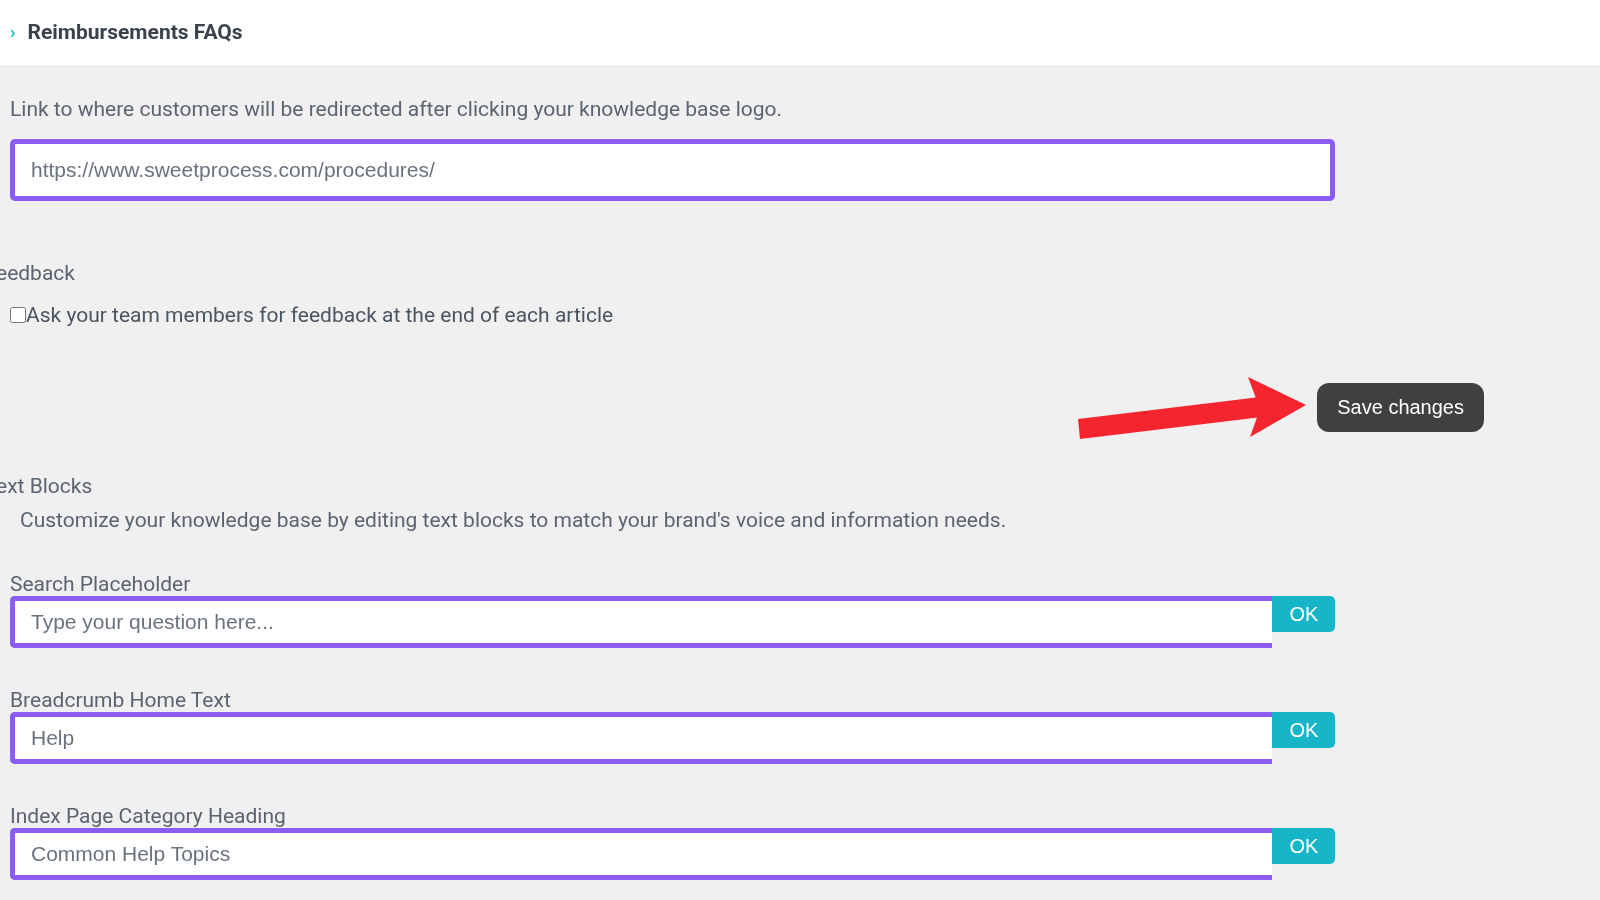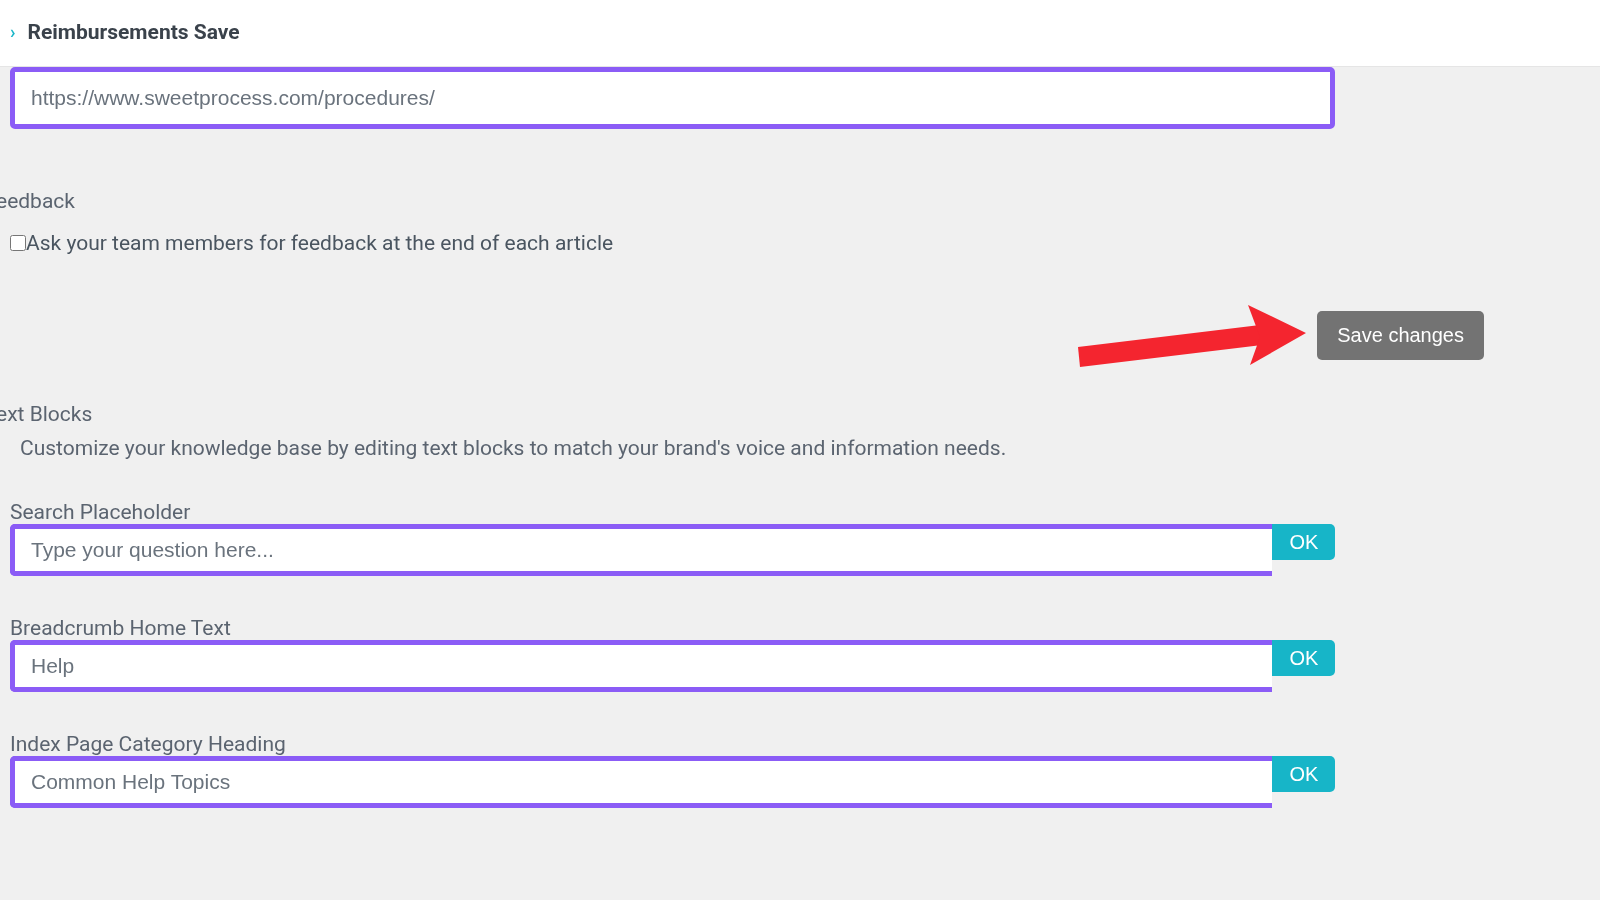--- a/index.html
+++ b/index.html
@@ -70,24 +70,24 @@
       font-size: 21px;
       color: #4a5560;
     }
     .save-row {
       display: flex;
       justify-content: flex-end;
       padding: 56px 116px 0 0;
       position: relative;
     }
     .btn-primary {
-      background: #737373;
+      background: #404040;
       color: #ffffff;
       border: none;
-      border-radius: 5px;
+      border-radius: 12px;
       font-size: 20px;
       padding: 13px 20px;
       cursor: pointer;
     }
     .btn-ok {
       background: #17b5c8;
       color: #ffffff;
       border: none;
       border-radius: 0 5px 5px 0;
       font-size: 20px;
@@ -132,25 +132,26 @@
       color: #5b6470;
       padding: 42px 0 0 0;
       margin-left: -4px;
     }
   </style>
 </head>
 <body>
 
 <div class="top-bar">
   <span class="chev">›</span>
-  <span class="title">Reimbursements Save</span>
+  <span class="title">Reimbursements FAQs</span>
 </div>
 
 <div class="page">
 
+  <div class="desc">Link to where customers will be redirected after clicking your knowledge base logo.</div>
   <div class="input-wide">
     <input type="text" class="text-input" value="https://www.sweetprocess.com/procedures/" style="">
   </div>
 
   <div class="section-label">eedback</div>
   <div class="checkbox-row">
     <input type="checkbox" id="fbck" style="">
     <label for="fbck">Ask your team members for feedback at the end of each article</label>
   </div>
 

